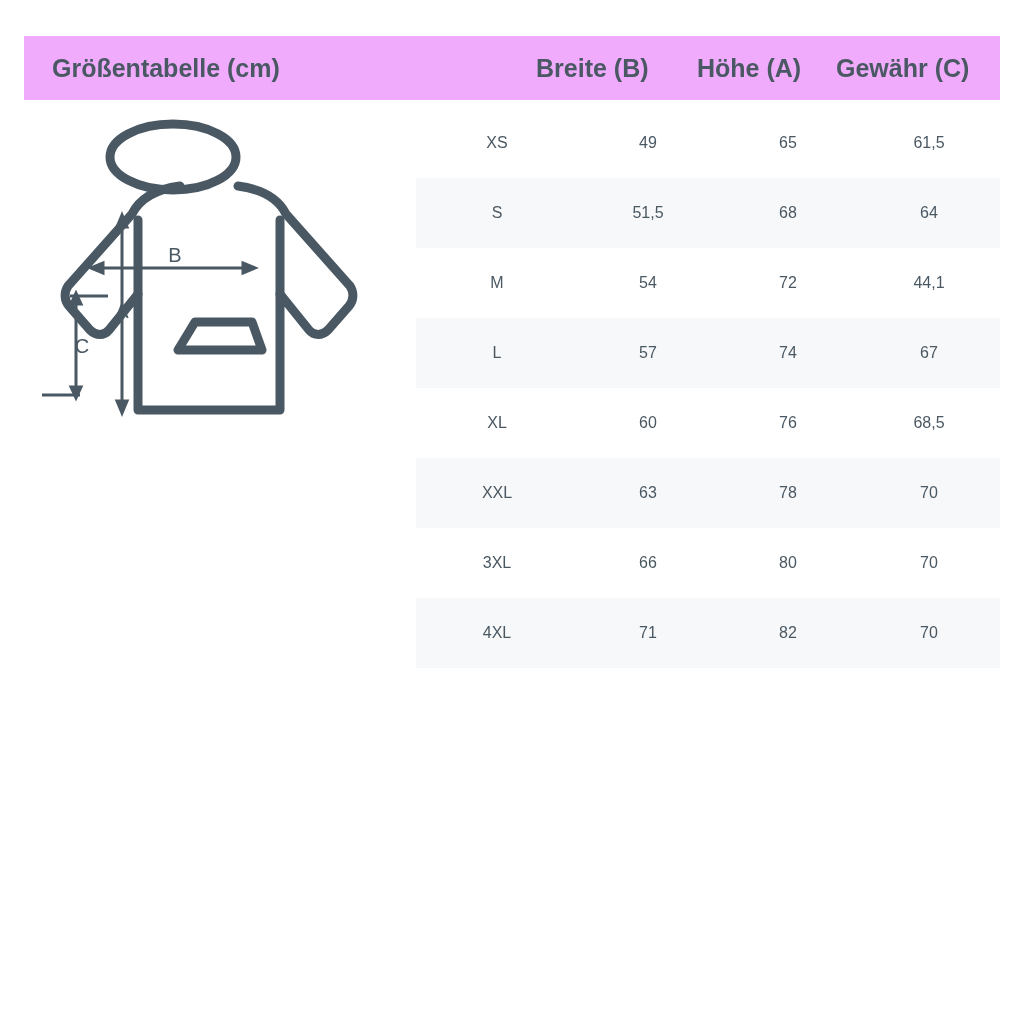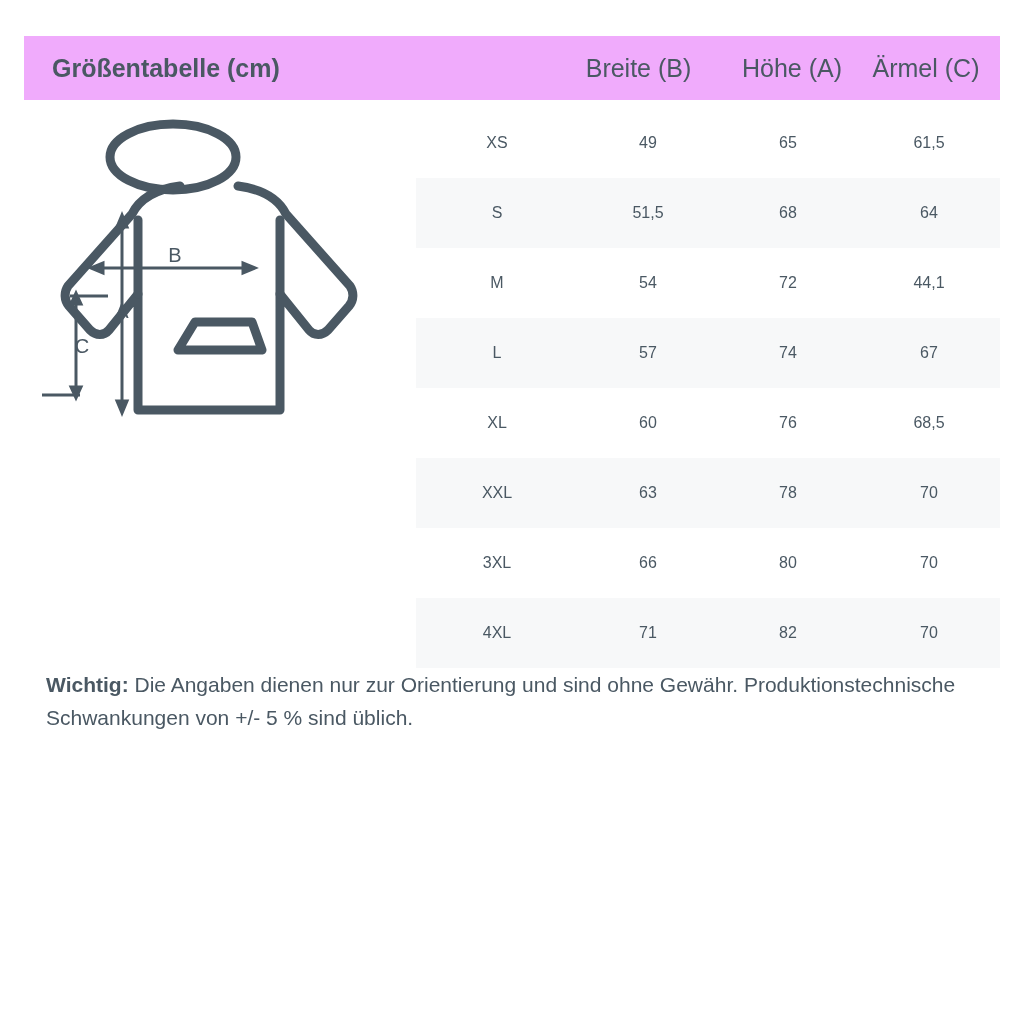--- a/index.html
+++ b/index.html
@@ -36,23 +36,23 @@
     position: absolute;
     left: 28px;
     font-size: 25px;
     font-weight: bold;
     color: #4a5863;
     white-space: nowrap;
   }
   .header-col {
     position: absolute;
     font-size: 25px;
-    font-weight: normal;
-    color: #4a5863;
-    text-align: center;
+    font-weight: bold;
+    color: #4a5863;
+    text-align: left;
     white-space: nowrap;
   }
   .hc1 { left: 512px; width: 205px; }
   .hc2 { left: 673px; width: 190px; }
   .hc3 { left: 812px; width: 180px; }
 
   
   .table {
     position: absolute;
     left: 416px;
@@ -104,21 +104,21 @@
 </style>
 </head>
 <body>
 
 <div class="page">
 
   <div class="header">
     <div class="header-title">Größentabelle (cm)</div>
     <div class="header-col hc1">Breite (B)</div>
     <div class="header-col hc2">Höhe (A)</div>
-    <div class="header-col hc3">Ärmel (C)</div>
+    <div class="header-col hc3">Gewähr (C)</div>
   </div>
 
   <div class="illus">
     <svg width="390" height="350" viewBox="0 0 390 350" xmlns="http://www.w3.org/2000/svg">
       <g fill="none" stroke="#4a5863" stroke-width="9" stroke-linejoin="round" stroke-linecap="round">
 
         <ellipse cx="143" cy="47" rx="63" ry="33"></ellipse>
 
         <path d="M150 76
                  C 120 80, 108 92, 102 104
@@ -221,17 +221,14 @@
 
     <div class="row alt">
       <div class="cell c-size">4XL</div>
       <div class="cell c-val">71</div>
       <div class="cell c-val2">82</div>
       <div class="cell c-val3">70</div>
     </div>
 
   </div>
 
-  <div class="note">
-    <b>Wichtig:</b><span> Die Angaben dienen nur zur Orientierung und sind ohne Gewähr. Produktionstechnische Schwankungen von +/- 5 % sind üblich.</span>
-  </div>
 
 </div>
 
 </body></html>

